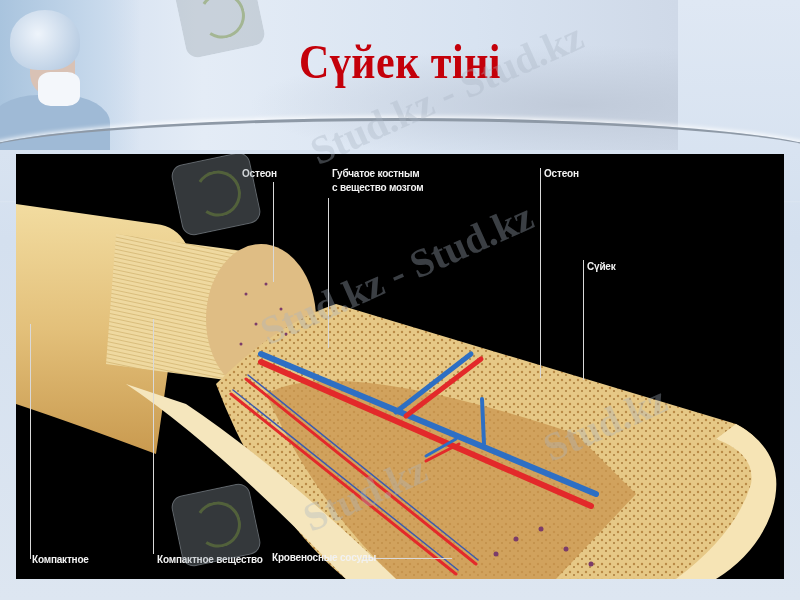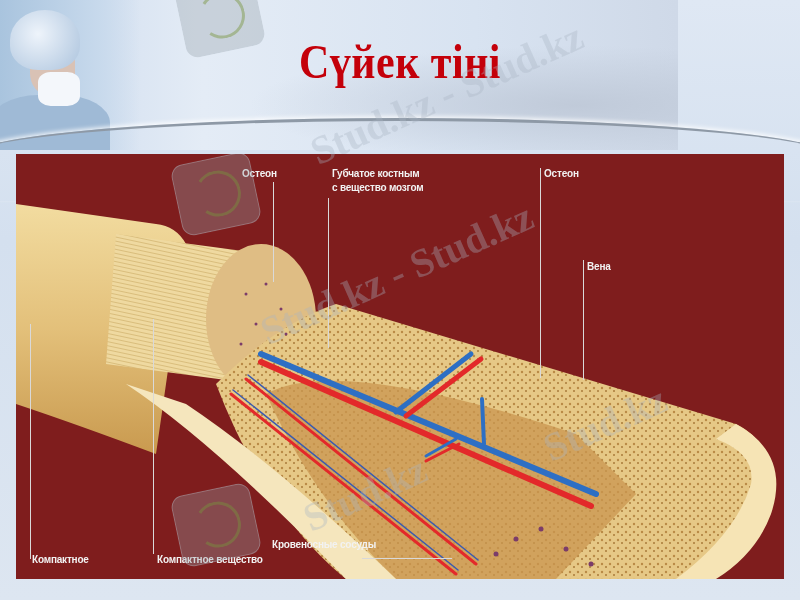--- a/index.html
+++ b/index.html
@@ -42,21 +42,21 @@
       font-size: 42px; color: #c4000a; letter-spacing: 0.5px;
       transform: scaleY(1.15);
     }
     .swoosh {
       position: absolute; left: -40px; top: 118px; width: 880px; height: 80px;
       border-top: 3px solid #8e99a6; border-radius: 50% 50% 0 0;
       box-shadow: 0 -2px 4px rgba(255,255,255,0.8);
     }
     .panel {
       position: absolute; left: 16px; top: 154px; width: 768px; height: 425px;
-      background: #7f1d1d; overflow: hidden; text-align: right;
+      background: #000000; overflow: hidden; text-align: right;
     }
     .panel svg { position: absolute; left: 0; top: 0; }
     .label {
       position: absolute; color: #f2f2f2; font-family: "Liberation Sans", sans-serif;
       font-size: 10px; font-weight: bold; line-height: 13px; letter-spacing: -0.2px;
       white-space: nowrap;
     }
     .leader { position: absolute; width: 1px; background: #d9d9d9; }
     .leader-h { position: absolute; height: 1px; background: #d9d9d9; }
     .watermark {
@@ -159,24 +159,24 @@
   <div class="leader" style="left:524px; top:14px; height:210px;"></div>
   <div class="leader" style="left:567px; top:106px; height:120px;"></div>
   <div class="leader" style="left:14px; top:170px; height:235px;"></div>
   <div class="leader" style="left:137px; top:165px; height:235px;"></div>
   <div class="leader-h" style="left:346px; top:404px; width:90px;"></div>
 
   <div class="label" style="left:226px; top:13px;">Остеон</div>
   <div class="label" style="left:316px; top:13px;">Губчатое костным</div>
   <div class="label" style="left:316px; top:27px;">с вещество мозгом</div>
   <div class="label" style="left:528px; top:13px;">Остеон</div>
-  <div class="label" style="left:571px; top:106px;">Вена</div>
+  <div class="label" style="left:571px; top:106px;">Сүйек</div>
   <div class="label" style="left:16px; top:399px;">Компактное</div>
   <div class="label" style="left:141px; top:399px;">Компактное вещество</div>
-  <div class="label" style="left:256px; top:384px;">Кровеносные сосуды</div>
+  <div class="label" style="left:256px; top:397px;">Кровеносные сосуды</div>
 
   <div class="wm-logo" style="left:160px; top:4px;"></div>
   <div class="wm-logo" style="left:160px; top:335px;"></div>
 </div>
 
 <div class="watermark" style="left:300px; top:70px;">Stud.kz - Stud.kz</div>
 <div class="watermark" style="left:250px; top:250px;">Stud.kz - Stud.kz</div>
 <div class="watermark" style="left:540px; top:400px;">Stud.kz</div>
 <div class="watermark" style="left:300px; top:470px;">Stud.kz</div>
 

